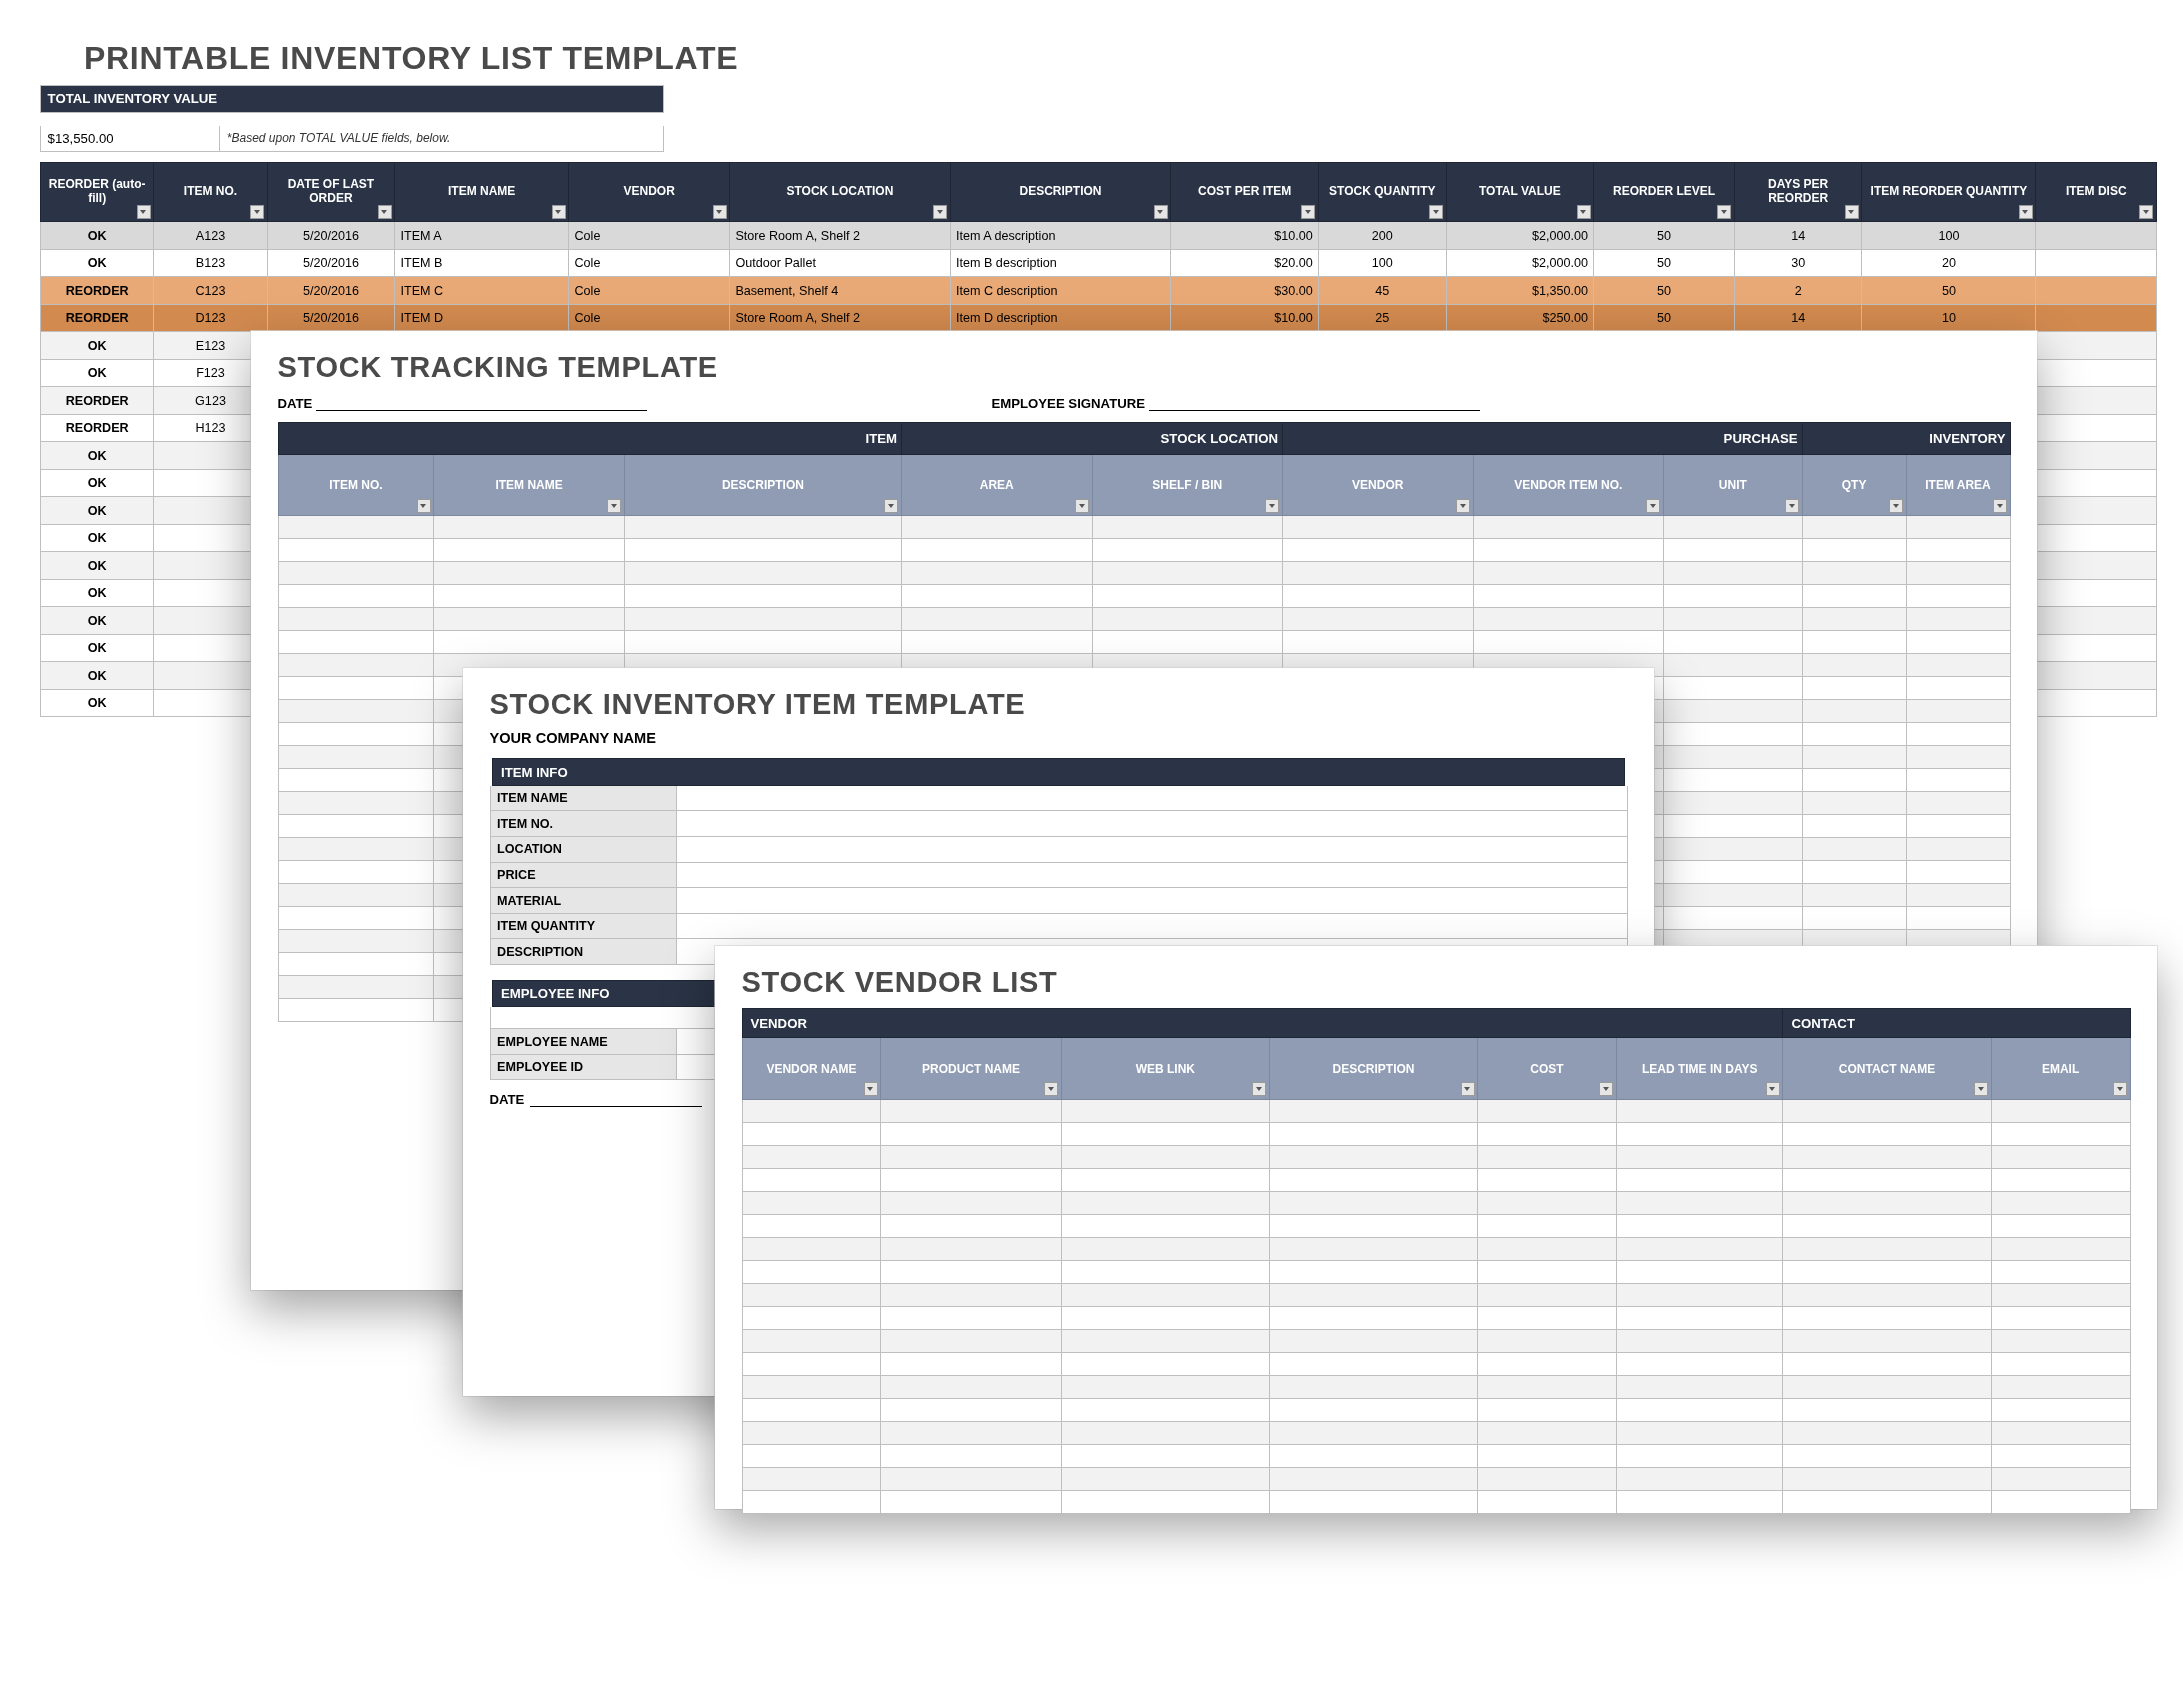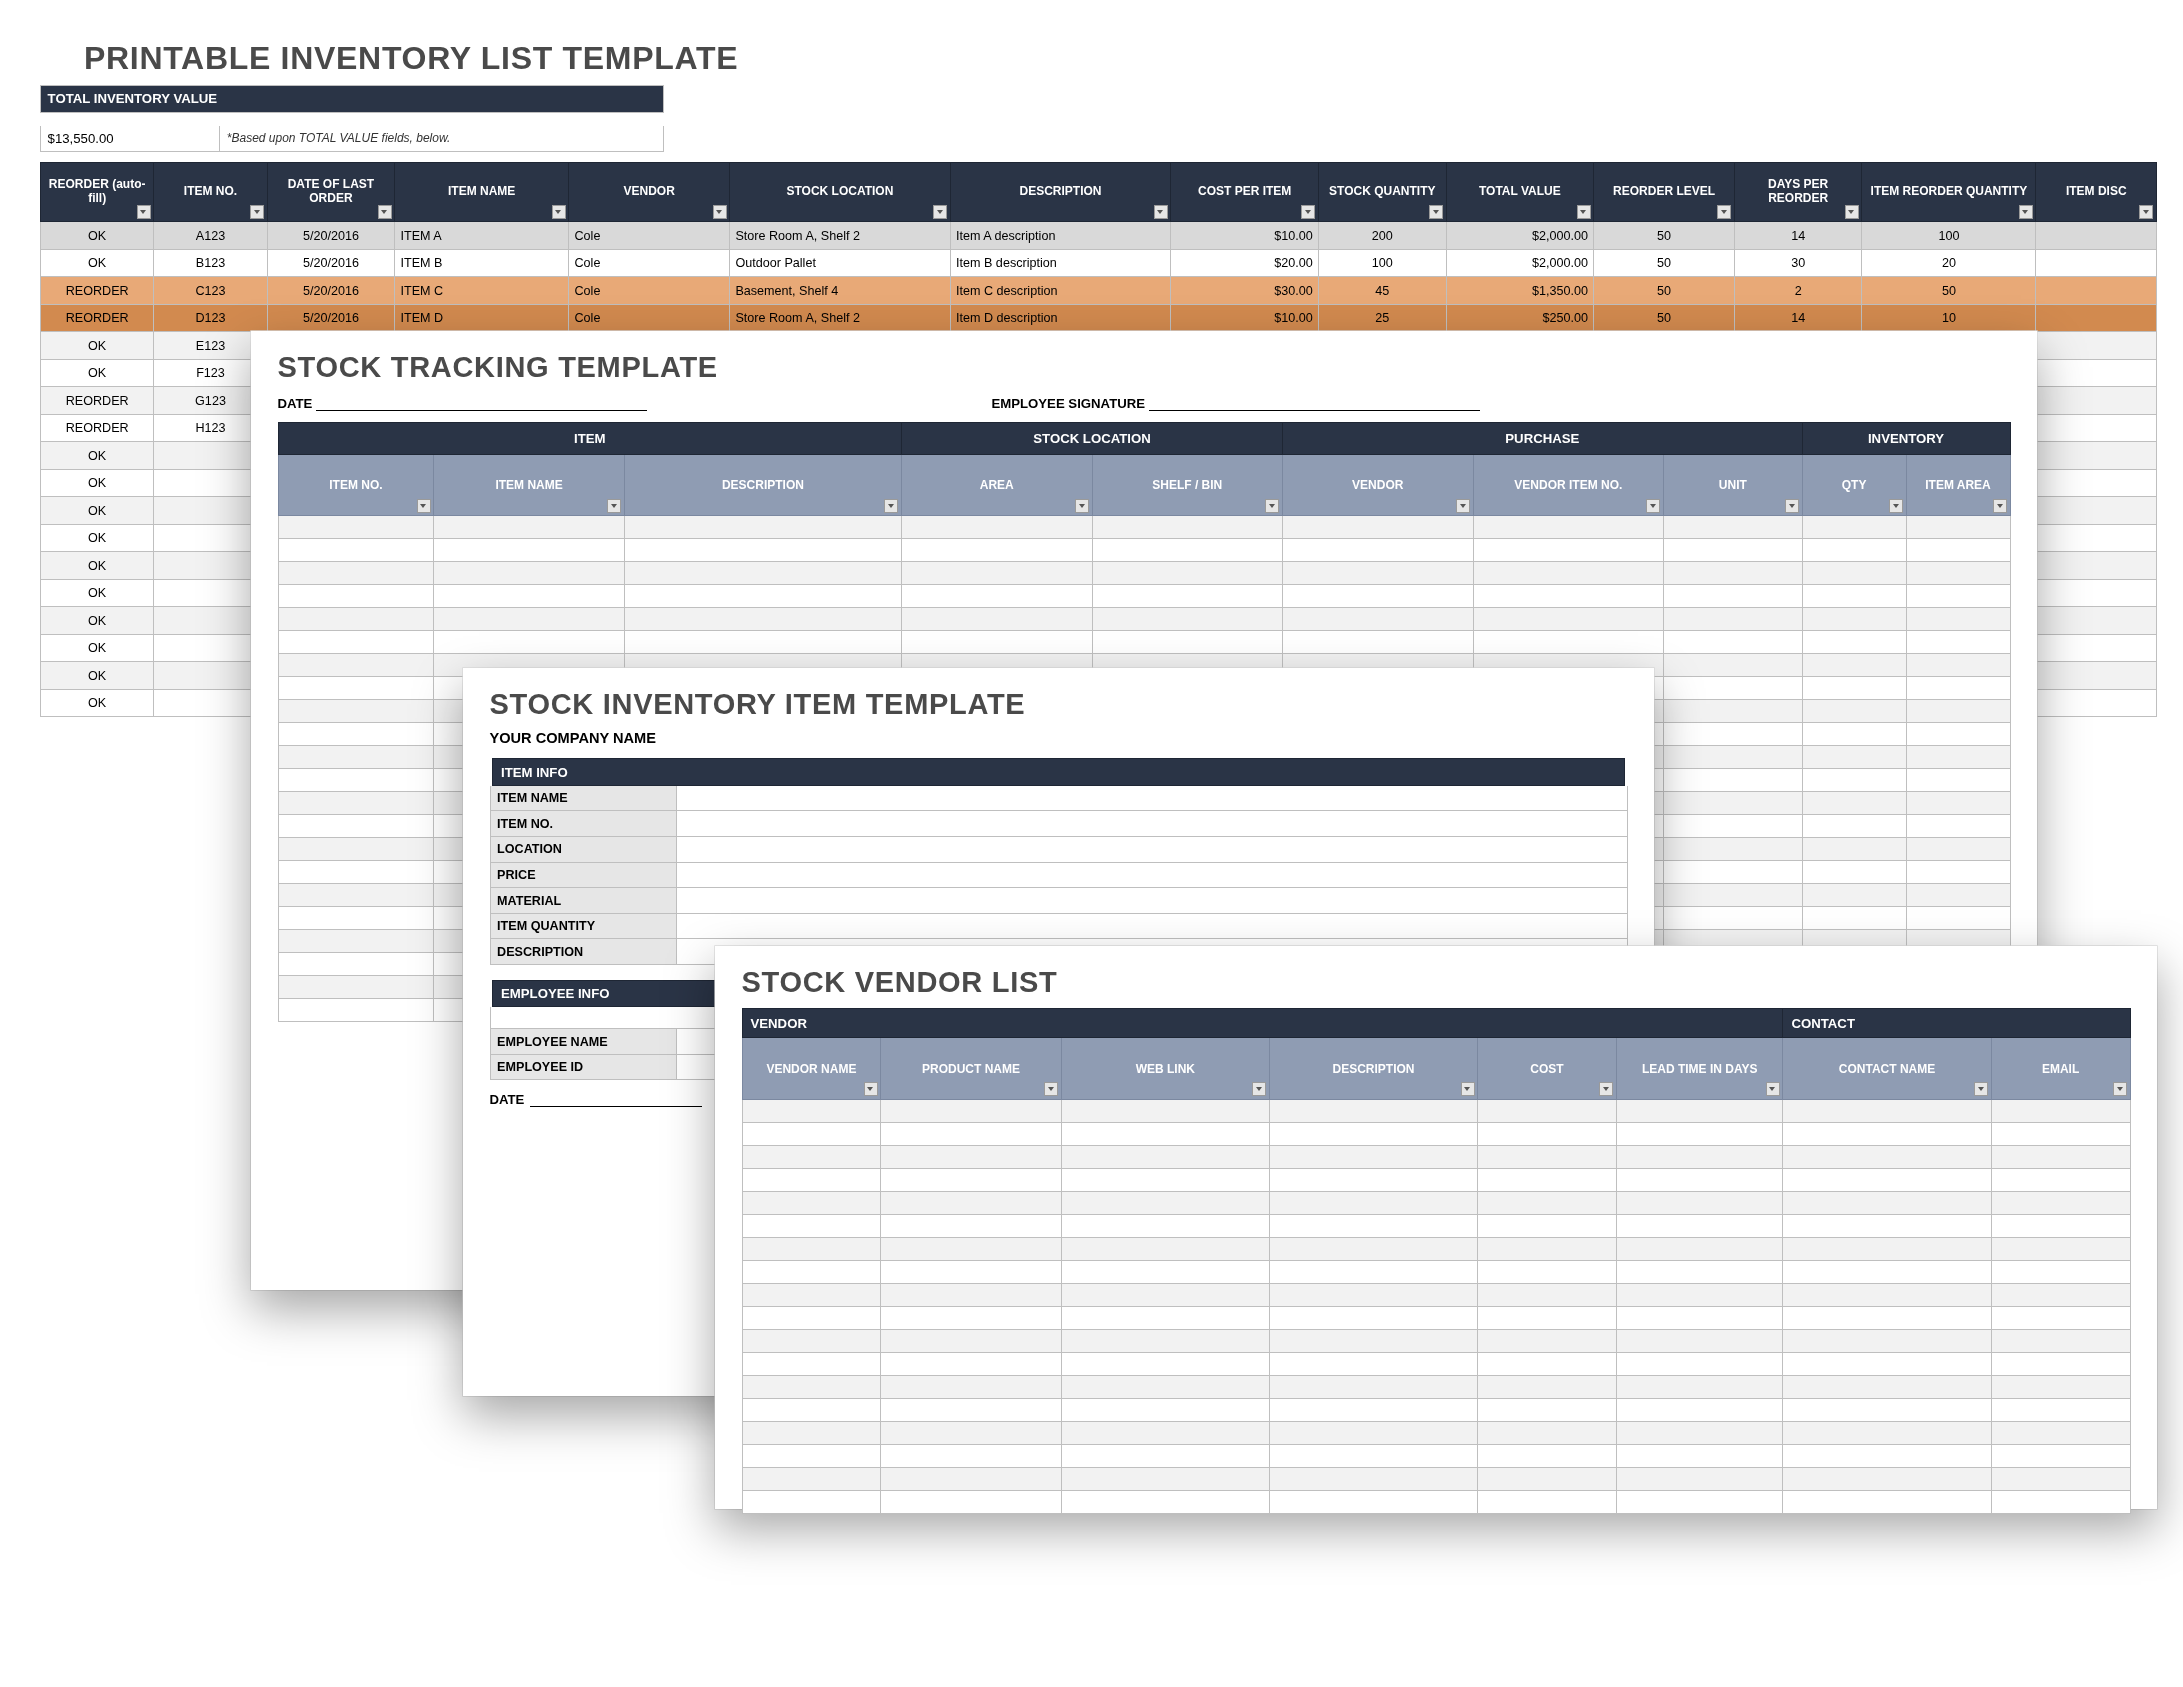--- a/index.html
+++ b/index.html
@@ -33,21 +33,21 @@
   table.inv th.sub .lbl{display:block;line-height:1.15}
   table.inv th .filter-btn{position:absolute;right:2.6px;bottom:2.6px}
   table.inv td{border:0.7px solid var(--border);font-size:12.6px;padding:4px 5.3px;height:18.5px;white-space:nowrap;overflow:hidden}
   table.inv .c-center{text-align:center}
   table.inv .c-right{text-align:right}
   table.inv tr.odd td{background:var(--row-odd)}
   table.inv tr.even td{background:var(--row-even)}
   table.inv tr.hl-grey td{background:var(--grey-cell)!important}
   table.inv tr.hl-orange td{background:var(--orange)!important}
   table.inv tr.hl-orange-dark td{background:var(--orange-dark)!important}
-  table.inv td.status{font-weight:400;}
+  table.inv td.status{font-weight:700;}
   table.inv td.rqty-grey{background:#bfbfbf!important}
   table.inv td.rqty-orange{background:var(--orange)!important}
   table.inv col.w-status{width:112px}
   table.inv col.w-item{width:112px}
   table.inv col.w-date{width:126px}
   table.inv col.w-name{width:172px}
   table.inv col.w-vendor{width:159px}
   table.inv col.w-loc{width:218px}
   table.inv col.w-desc{width:218px}
   table.inv col.w-cost{width:146px}
@@ -61,21 +61,21 @@
   
   .panel{position:absolute;background:#fff;box-shadow:0 20px 46px rgba(0,0,0,0.35), 0 0 0 0.7px #e0e0e0}
   .panel .title{font-size:29px;margin:20px 0 9.3px 26.5px}
 
   
   .sheet2{left:251px;top:331px;width:1786px;height:959px}
   .sheet2 .meta-row{display:flex;gap:344px;margin:12px 0 10.6px 26.5px}
   .sheet2 .meta-row .fld{font-size:13.2px;font-weight:700}
   .sheet2 .meta-row .line{display:inline-block;border-bottom:0.7px solid #000;width:331px;height:13.2px;vertical-align:bottom;margin-left:4px}
   table.track{border-collapse:collapse;width:calc(100% - 53px);margin-left:26.5px;table-layout:fixed}
-  table.track th.grp{background:var(--navy);color:#fff;font-size:13.2px;font-weight:700;text-align:center;padding:8px 4px;border:0.7px solid #1e2634}
+  table.track th.grp{background:var(--navy);color:#fff;font-size:13.2px;font-weight:700;text-align:right;padding:8px 4px;border:0.7px solid #1e2634}
   table.track th.col{background:var(--slate);color:#fff;font-size:12px;font-weight:700;text-align:center;padding:9.3px 4px;border:0.7px solid #7b88a0;position:relative;height:42px}
   table.track th.col .filter-btn{position:absolute;right:2.6px;bottom:2.6px}
   table.track td{border:0.7px solid var(--border);height:20px}
   table.track tr.odd td{background:var(--row-odd)}
   table.track tr.even td{background:var(--row-even)}
 
   
   .sheet3{left:463px;top:668px;width:1191px;height:728px}
   .sheet3 .company{font-size:14.6px;font-weight:700;margin:0 0 12px 26.5px}
   .sheet3 .section-bar{background:var(--navy);color:#fff;font-weight:700;font-size:13.2px;padding:5.3px 8px;margin:0 29px;border:0.7px solid #1e2634}

